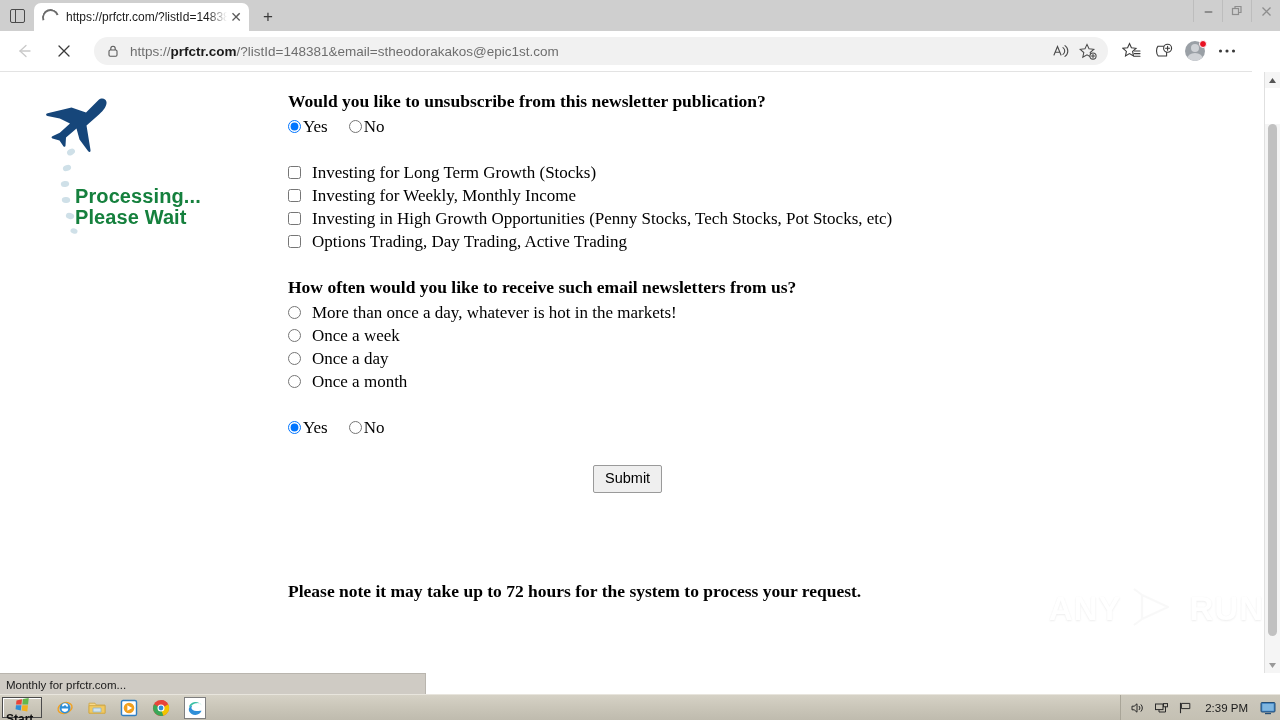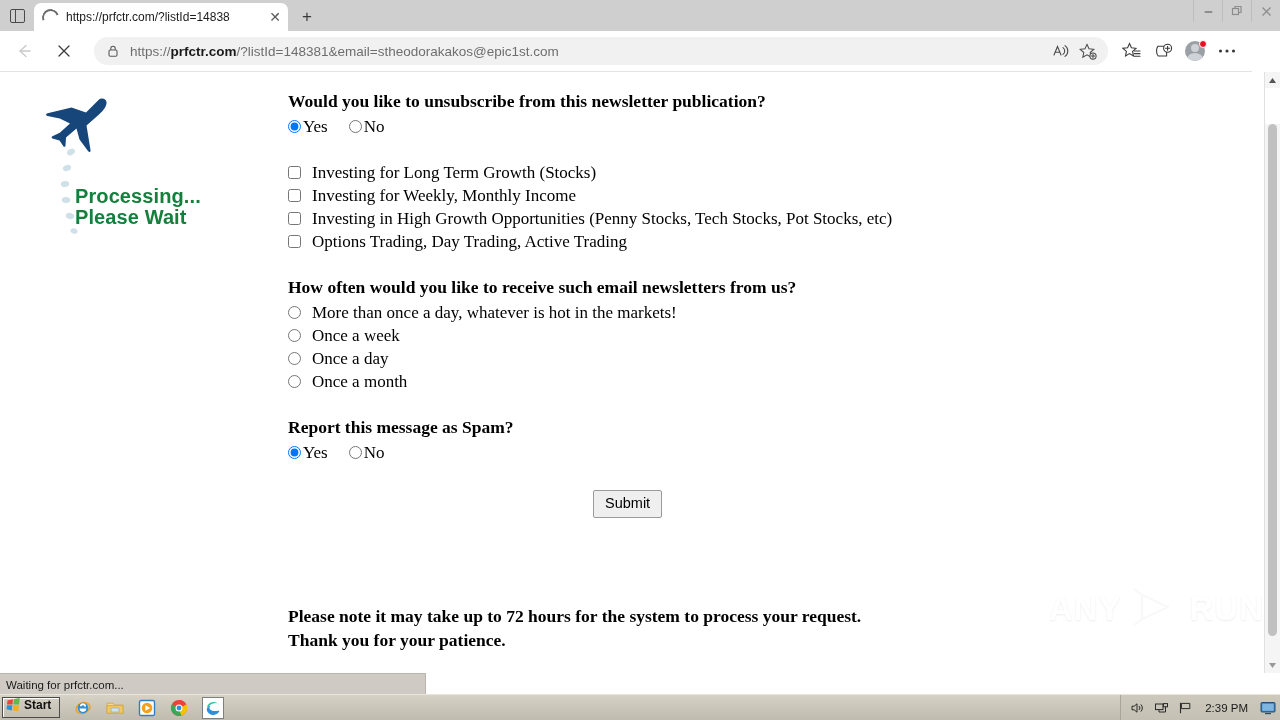--- a/index.html
+++ b/index.html
@@ -45,21 +45,21 @@
   }
   .tab-sidebar-glyph::after {
     content: "";
     position: absolute;
     left: 4px; top: -1px; bottom: -1px;
     width: 1.5px;
     background: #4a4a4a;
   }
   .tab {
     height: 28px;
-    width: 254px;
+    width: 215px;
     background: #ffffff;
     border-radius: 7px 7px 0 0;
     display: flex;
     align-items: center;
     padding: 0 4px 0 8px;
     box-sizing: border-box;
     position: relative;
     margin-bottom: 0;
   }
   .tab-spinner {
@@ -379,26 +379,27 @@
     width: 1280px; height: 25px;
     background: linear-gradient(to bottom, #d6d2c6 0%, #cbc7ba 45%, #bfbbae 100%);
     border-top: 1px solid #e8e5dd;
     display: flex;
     align-items: center;
   }
   .start-btn {
     height: 21px;
     margin-left: 2px;
     display: flex;
-    align-items: flex-start;
-    padding: 0 8px 0 3px;
+    align-items: flex-end;
+    padding: 0 8px 8px 3px;
     background: linear-gradient(to bottom, #f0ede2 0%, #dedac c 50%, #c9c5b6 100%);
     border: 1px solid #4b4b4b;
     box-shadow: inset 1px 1px 0 #ffffff;
     box-sizing: border-box;
+    flex-direction: column;
   }
   .start-flag {
     width: 14px; height: 14px;
     margin-right: 4px;
     position: relative;
     transform: skewX(-6deg);
   }
   .start-label {
     font-family: "Liberation Sans", sans-serif;
     font-size: 12px;
@@ -619,40 +620,38 @@
           <input type="radio" name="freq" style="">
           <span class="opt-label">Once a day</span>
         </div>
         <div class="opt-row">
           <input type="radio" name="freq" style="">
           <span class="opt-label">Once a month</span>
         </div>
       </div>
 
       <div class="qblock tight">
-        <div class="q-title">Report this message as Spam?</div>
         <div class="opt-row inline-group">
           <span class="inline-pair">
             <input type="radio" name="spam" checked="" style="">
             <span class="opt-label">Yes</span>
           </span>
           <span class="inline-pair">
             <input type="radio" name="spam" style="">
             <span class="opt-label">No</span>
           </span>
         </div>
       </div>
 
       <div class="submit-wrap">
         <button class="submit-btn">Submit</button>
       </div>
 
       <div class="footer-note">
         <div>Please note it may take up to 72 hours for the system to process your request.</div>
-        <div>Thank you for your patience.</div>
       </div>
     </div>
 
     <div class="watermark">
       <span class="wm-text">ANY</span>
       <span class="wm-logo">
         <svg width="56" height="44" viewBox="0 0 56 44">
           <path d="M6 4 L6 40 L50 22 Z" fill="none" stroke="#ffffff" stroke-width="3" stroke-linejoin="round"></path>
           <path d="M14 10 L14 34 L40 22 Z" fill="none" stroke="#f2f2f2" stroke-width="2.4" stroke-linejoin="round"></path>
           <path d="M6 4 L14 10 M6 40 L14 34" stroke="#f2f2f2" stroke-width="2"></path>
@@ -671,21 +670,21 @@
       <div class="sb-thumb"></div>
       <div class="sb-arrow down">
         <svg width="9" height="7" viewBox="0 0 9 7">
             <path d="M4.5 6 L1 1 L8 1 Z" fill="#999"></path>
           </svg>
       </div>
     </div>
   </div>
 
   <div class="statusbar">
-    <span>Waiting for prfctr.com...</span>
+    <span>Monthly for prfctr.com...</span>
   </div>
 
   <div class="taskbar">
     <div class="start-btn">
       <span class="start-flag">
         <svg width="14" height="14" viewBox="0 0 14 14">
           <path d="M1 2.4 L6.4 1.2 L6.4 6.4 L1 6.4 Z" fill="#e8443a"></path>
           <path d="M7.3 1 L13 0 L13 6.4 L7.3 6.4 Z" fill="#63b84a"></path>
           <path d="M1 7.2 L6.4 7.2 L6.4 12.4 L1 11.3 Z" fill="#2f8fd8"></path>
           <path d="M7.3 7.2 L13 7.2 L13 13.6 L7.3 12.6 Z" fill="#f2b01e"></path>

